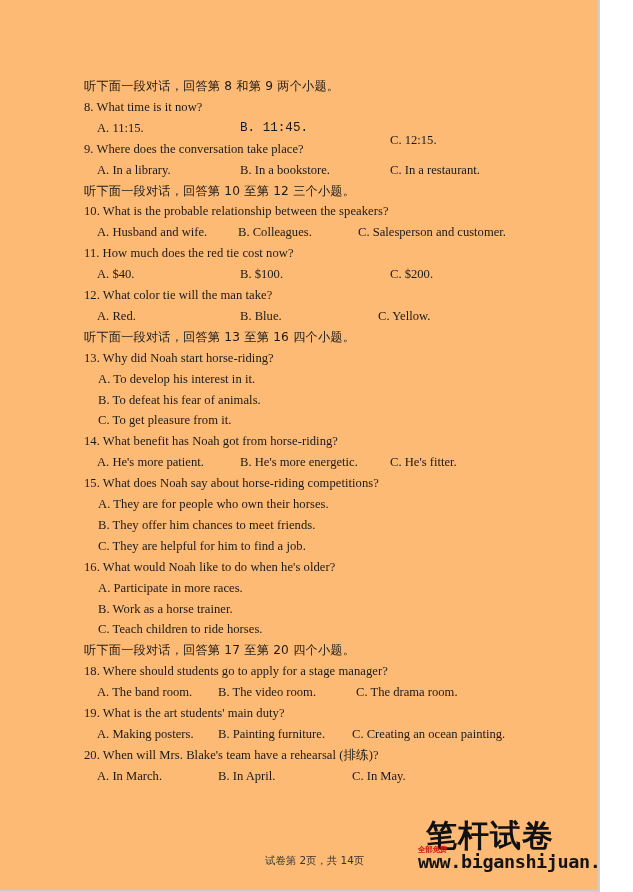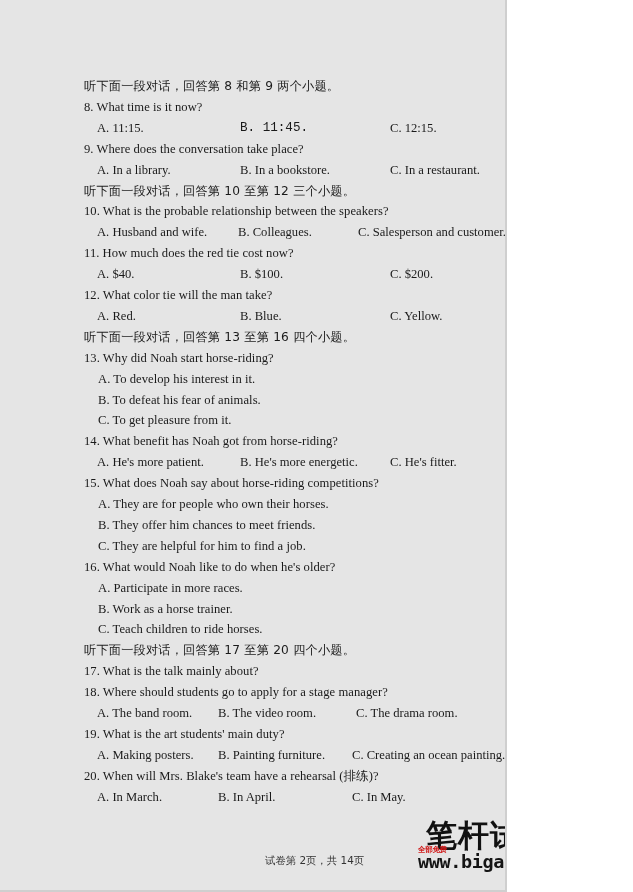--- a/index.html
+++ b/index.html
@@ -6,23 +6,23 @@
     margin: 0;
     padding: 0;
     background: #ffffff;
   }
   body {
     font-family: "Liberation Serif", "DejaVu Serif", serif;
     color: #1a1a1a;
   }
   #page {
     position: relative;
-    width: 507px;
+    width: 600px;
     height: 892px;
-    background: #e5e5e5;
+    background: #fdba74;
     box-sizing: border-box;
     border-right: 2px solid #cfcfcf;
     border-bottom: 2px solid #cfcfcf;
     overflow: hidden;
   }
   #sheet {
     position: absolute;
     left: 84px;
     top: 76px;
     width: 470px;
@@ -125,21 +125,21 @@
 <body>
 
 <div id="page">
 
   <div id="sheet">
       <div class="line cn-line">听下面一段对话，回答第 8 和第 9 两个小题。</div>
       <div class="line q-line">8. What time is it now?</div>
       <div class="opt-block">
         <div class="opt" style="left: 13px;">A. 11:15.</div>
         <div class="opt" style="left: 156px; font-family: Liberation Mono, monospace;">B. 11:45.</div>
-        <div class="opt" style="left: 306px;">C. 12:15.</div>
+        <div class="opt" style="left: 306px; margin-top: 12px;">C. 12:15.</div>
       </div>
       <div class="line q-line">9. Where does the conversation take place?</div>
       <div class="opt-block">
         <div class="opt" style="left: 13px;">A. In a library.</div>
         <div class="opt" style="left: 156px;">B. In a bookstore.</div>
         <div class="opt" style="left: 306px;">C. In a restaurant.</div>
       </div>
       <div class="line cn-line">听下面一段对话，回答第 10 至第 12 三个小题。</div>
       <div class="line q-line">10. What is the probable relationship between the speakers?</div>
       <div class="opt-block">
@@ -150,21 +150,21 @@
       <div class="line q-line">11. How much does the red tie cost now?</div>
       <div class="opt-block">
         <div class="opt" style="left: 13px;">A. $40.</div>
         <div class="opt" style="left: 156px;">B. $100.</div>
         <div class="opt" style="left: 306px;">C. $200.</div>
       </div>
       <div class="line q-line">12. What color tie will the man take?</div>
       <div class="opt-block">
         <div class="opt" style="left: 13px;">A. Red.</div>
         <div class="opt" style="left: 156px;">B. Blue.</div>
-        <div class="opt" style="left: 306px;">C. Yellow.</div>
+        <div class="opt" style="left: 294px;">C. Yellow.</div>
       </div>
       <div class="line cn-line">听下面一段对话，回答第 13 至第 16 四个小题。</div>
       <div class="line q-line">13. Why did Noah start horse-riding?</div>
       <div class="line opt-stack">A. To develop his interest in it.</div>
       <div class="line opt-stack">B. To defeat his fear of animals.</div>
       <div class="line opt-stack">C. To get pleasure from it.</div>
       <div class="line q-line">14. What benefit has Noah got from horse-riding?</div>
       <div class="opt-block">
         <div class="opt" style="left: 13px;">A. He's more patient.</div>
         <div class="opt" style="left: 156px;">B. He's more energetic.</div>
@@ -172,21 +172,20 @@
       </div>
       <div class="line q-line">15. What does Noah say about horse-riding competitions?</div>
       <div class="line opt-stack">A. They are for people who own their horses.</div>
       <div class="line opt-stack">B. They offer him chances to meet friends.</div>
       <div class="line opt-stack">C. They are helpful for him to find a job.</div>
       <div class="line q-line">16. What would Noah like to do when he's older?</div>
       <div class="line opt-stack">A. Participate in more races.</div>
       <div class="line opt-stack">B. Work as a horse trainer.</div>
       <div class="line opt-stack">C. Teach children to ride horses.</div>
       <div class="line cn-line">听下面一段对话，回答第 17 至第 20 四个小题。</div>
-      <div class="line q-line">17. What is the talk mainly about?</div>
       <div class="line q-line">18. Where should students go to apply for a stage manager?</div>
       <div class="opt-block">
         <div class="opt" style="left: 13px;">A. The band room.</div>
         <div class="opt" style="left: 134px;">B. The video room.</div>
         <div class="opt" style="left: 272px;">C. The drama room.</div>
       </div>
       <div class="line q-line">19. What is the art students' main duty?</div>
       <div class="opt-block">
         <div class="opt" style="left: 13px;">A. Making posters.</div>
         <div class="opt" style="left: 134px;">B. Painting furniture.</div>

